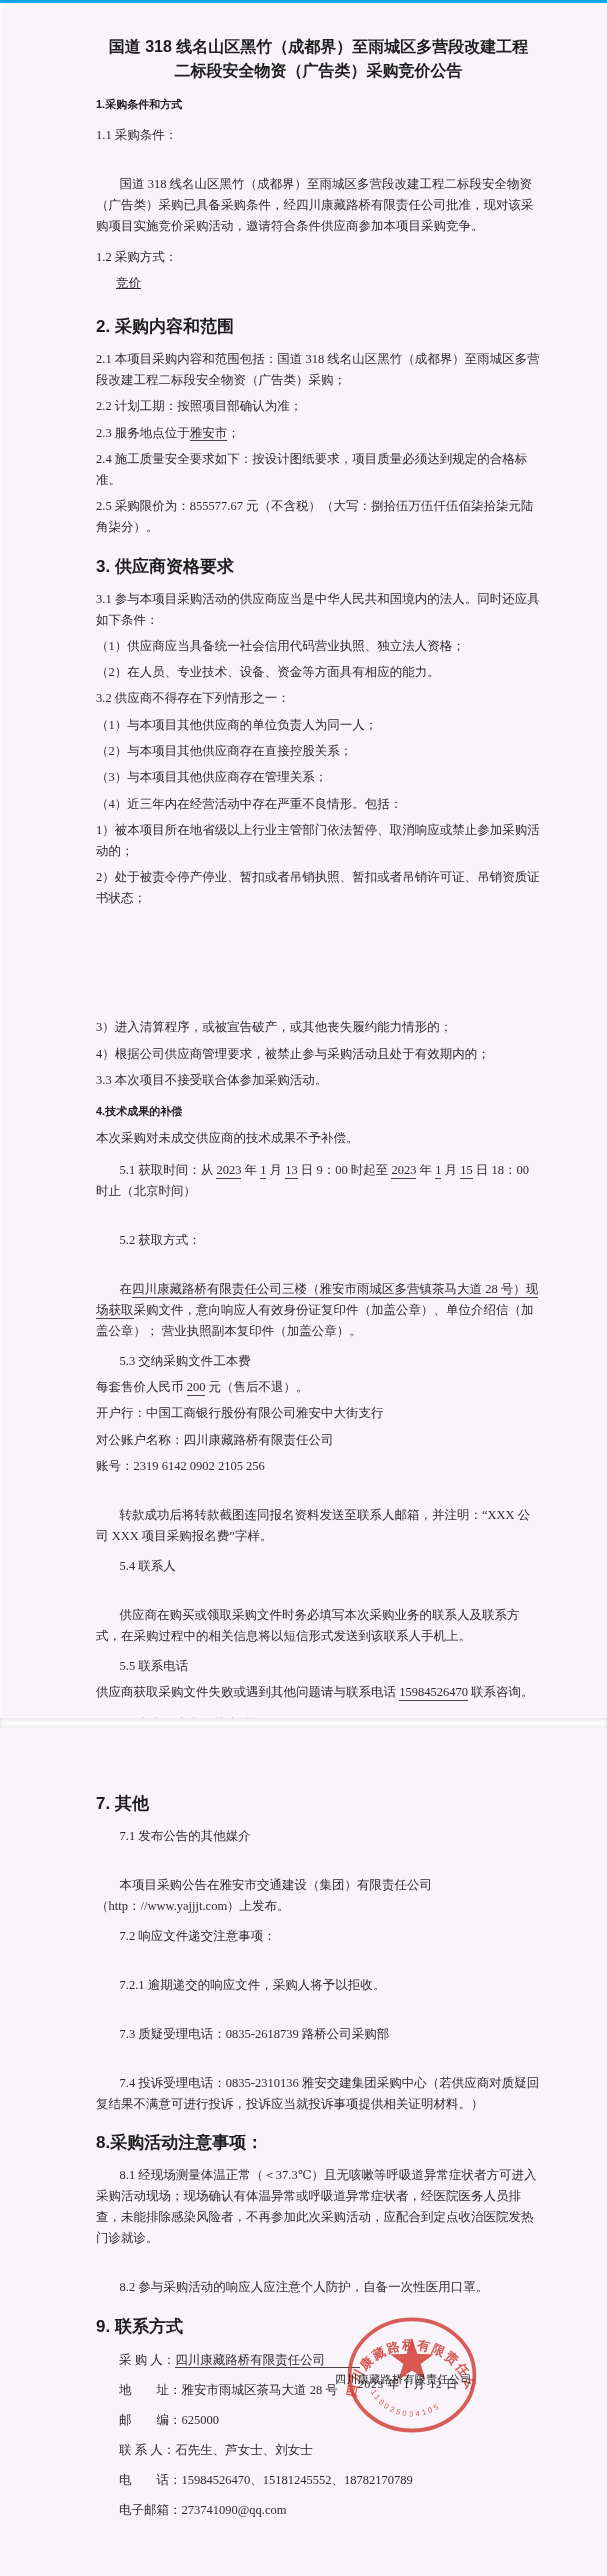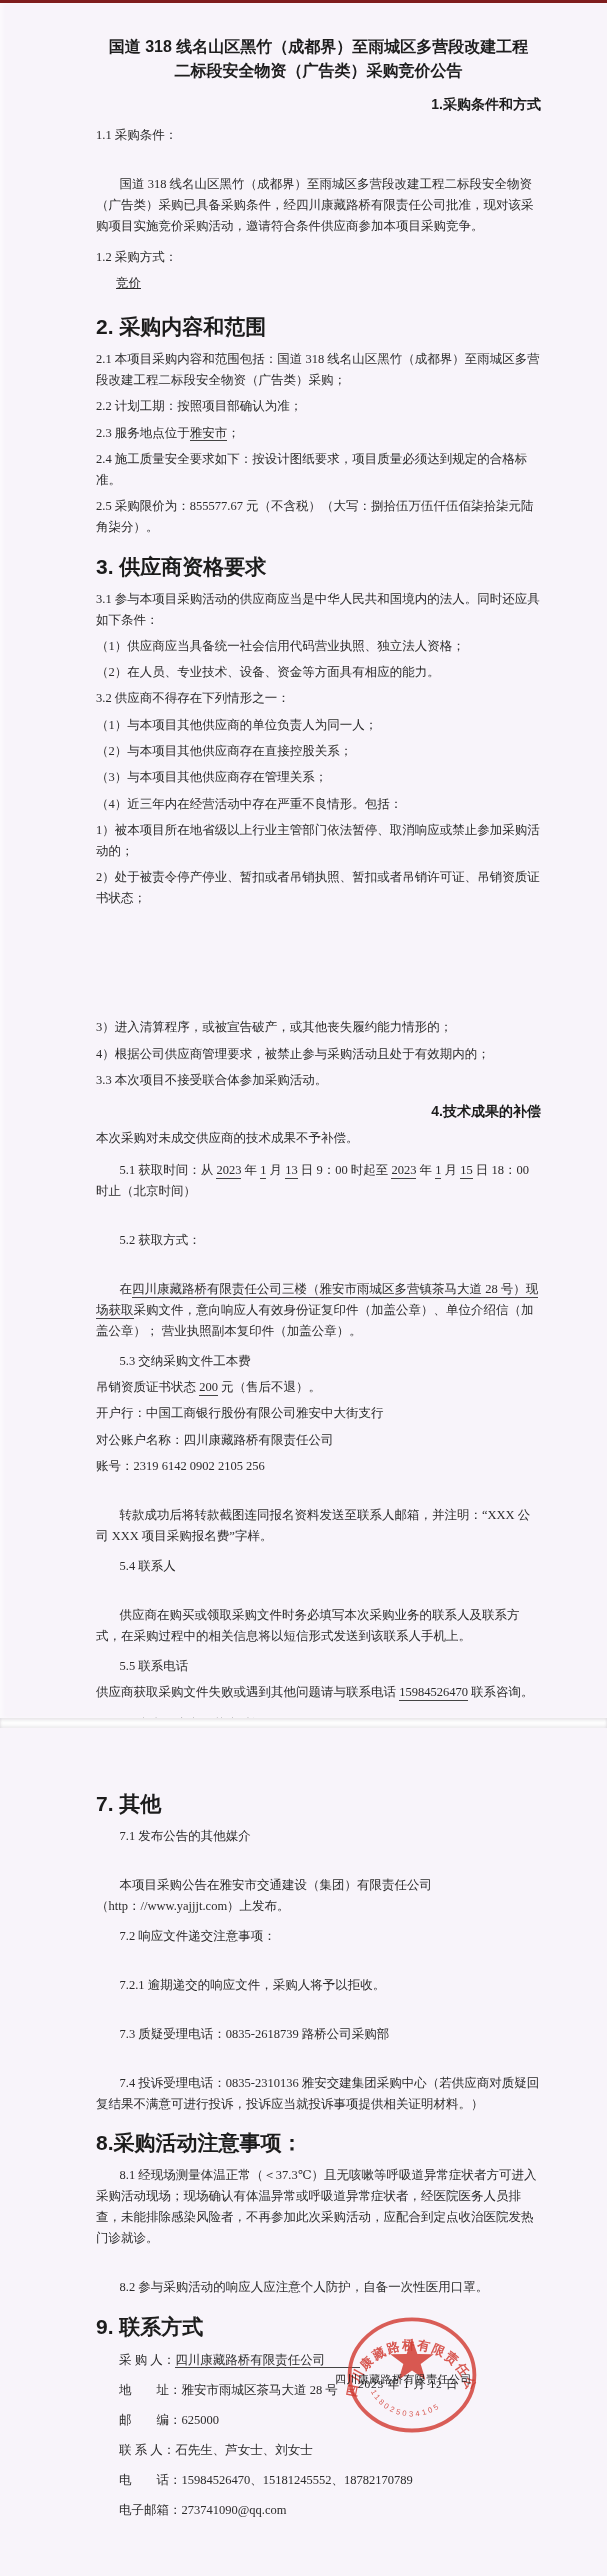--- a/index.html
+++ b/index.html
@@ -5,38 +5,38 @@
   * { box-sizing: border-box; }
   html, body { margin: 0; padding: 0; }
   body {
     width: 607px; height: 2576px;
     background: #ffffff;
     font-family: "Liberation Serif", "DejaVu Serif", serif;
     color: #2b2b2b;
     -webkit-font-smoothing: antialiased;
   }
   .page { width: 607px; background: #f8f4fa; }
-  .page-1 { height: 1718px; overflow: hidden; border-top: 3px solid #7f1d1d; box-shadow: inset 2.3px 0 4.6px rgba(255,255,255,.6); }
+  .page-1 { height: 1718px; overflow: hidden; border-top: 3px solid #0ea5e9; box-shadow: inset 2.3px 0 4.6px rgba(255,255,255,.6); }
   .page-break { height: 10px; background: #fefefe;
     box-shadow: inset 0 2.3px 3px rgba(70,60,80,.12), inset 0 -2.3px 3px rgba(70,60,80,.09); }
   .page-2 { height: 848px; overflow: hidden; position: relative; }
   .content { padding: 0 66px 0 96px; }
 
   .doc-title {
     text-align: center;
     font-family: "Liberation Sans", "DejaVu Sans", sans-serif;
     font-weight: 700; font-size: 16px; line-height: 23.5px;
     margin: 0; padding-top: 32px; color: #1d1d1d;
   }
   h2.sec {
     font-family: "Liberation Sans", "DejaVu Sans", sans-serif;
-    font-weight: 700; font-size: 21px; line-height: 23px;
+    font-weight: 700; font-size: 17px; line-height: 23px;
     margin: 16.7px 0 0; color: #1c1c1c;
   }
-  h2.sec.small { font-size: 14px; text-align: right; }
+  h2.sec.small { font-size: 11px; }
   p { font-size: 12.5px; line-height: 21px; margin: 5.3px 0 0; }
   .ind { text-indent: 23.5px; margin-top: 28px; }
   .jy { padding-left: 20px; text-decoration: underline; }
   .mt14 { margin-top: 10.6px; }
   .mt12 { margin-top: 9px; }
   .gap-big { margin-top: 108px; }
   .u { border-bottom: 0.8px solid #444; padding-bottom: 0.8px; }
   .u-ext { padding-right: 35px; }
   .crow { margin-top: 9px; text-indent: 23px; }
 
@@ -86,21 +86,21 @@
     <p>4）根据公司供应商管理要求，被禁止参与采购活动且处于有效期内的；</p>
     <p>3.3 本次项目不接受联合体参加采购活动。</p>
 
     <h2 class="sec small" style="margin-top:9px">4.技术成果的补偿</h2>
     <p>本次采购对未成交供应商的技术成果不予补偿。</p>
 
     <p class="ind mt14"><span>5.1 获取时间：从 </span><span class="u">2023</span><span> 年 </span><span class="u">1</span><span> 月 </span><span class="u">13</span><span> 日 9：00 时起至 </span><span class="u">2023</span><span> 年 </span><span class="u">1</span><span> 月 </span><span class="u">15</span><span> 日 18：00 时止（北京时间）</span></p>
     <p class="ind">5.2 获取方式：</p>
     <p class="ind"><span>在</span><span class="u">四川康藏路桥有限责任公司三楼（雅安市雨城区多营镇茶马大道 28 号）现场获取</span><span>采购文件，意向响应人有效身份证复印件（加盖公章）、单位介绍信（加盖公章）； 营业执照副本复印件（加盖公章）。</span></p>
     <p class="ind mt12">5.3 交纳采购文件工本费</p>
-    <p><span>吊销资质证书状态 </span><span class="u">200</span><span> 元（售后不退）。</span></p>
+    <p><span>每套售价人民币 </span><span class="u">200</span><span> 元（售后不退）。</span></p>
     <p>开户行：中国工商银行股份有限公司雅安中大街支行</p>
     <p>对公账户名称：四川康藏路桥有限责任公司</p>
     <p>账号：2319 6142 0902 2105 256</p>
     <p class="ind">转款成功后将转款截图连同报名资料发送至联系人邮箱，并注明：“XXX 公司 XXX 项目采购报名费”字样。</p>
     <p class="ind mt12">5.4 联系人</p>
     <p class="ind">供应商在购买或领取采购文件时务必填写本次采购业务的联系人及联系方式，在采购过程中的相关信息将以短信形式发送到该联系人手机上。</p>
     <p class="ind mt12">5.5 联系电话</p>
     <p><span>供应商获取采购文件失败或遇到其他问题请与联系电话 </span><span class="u">15984526470</span><span> 联系咨询。</span></p>
 
     <p class="ind mt14">6.1 递交响应文件截止时间：</p>

